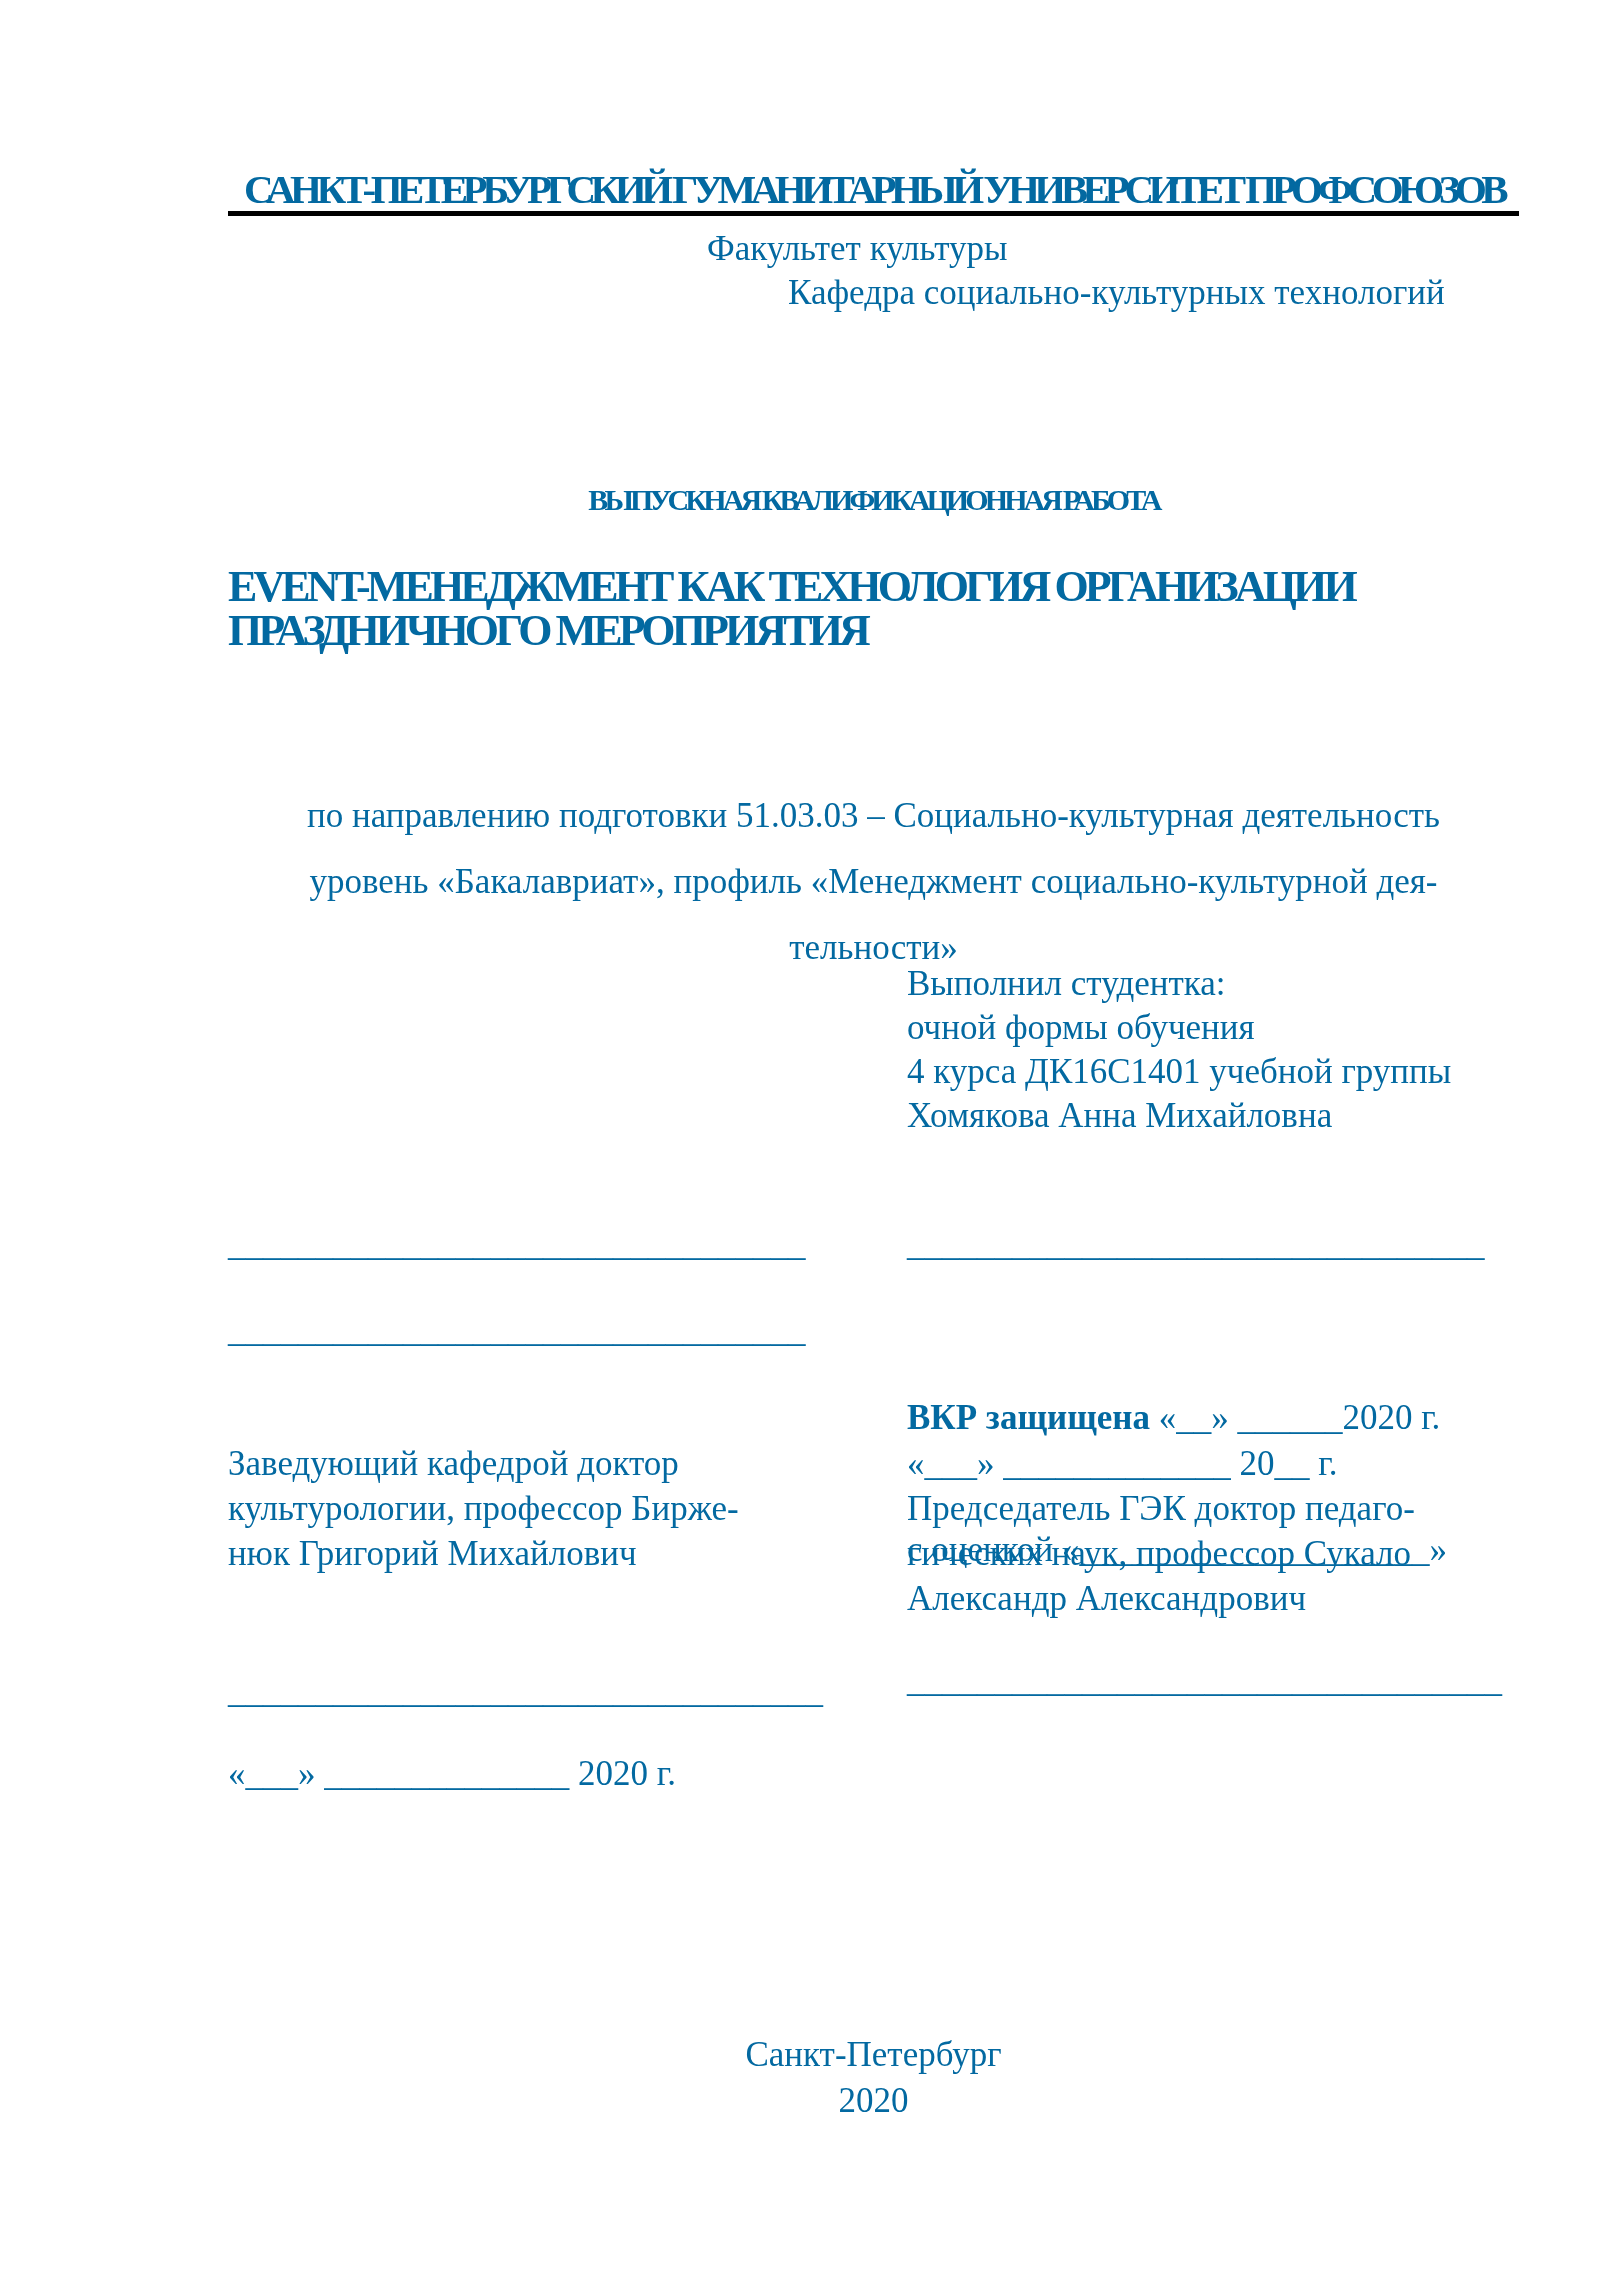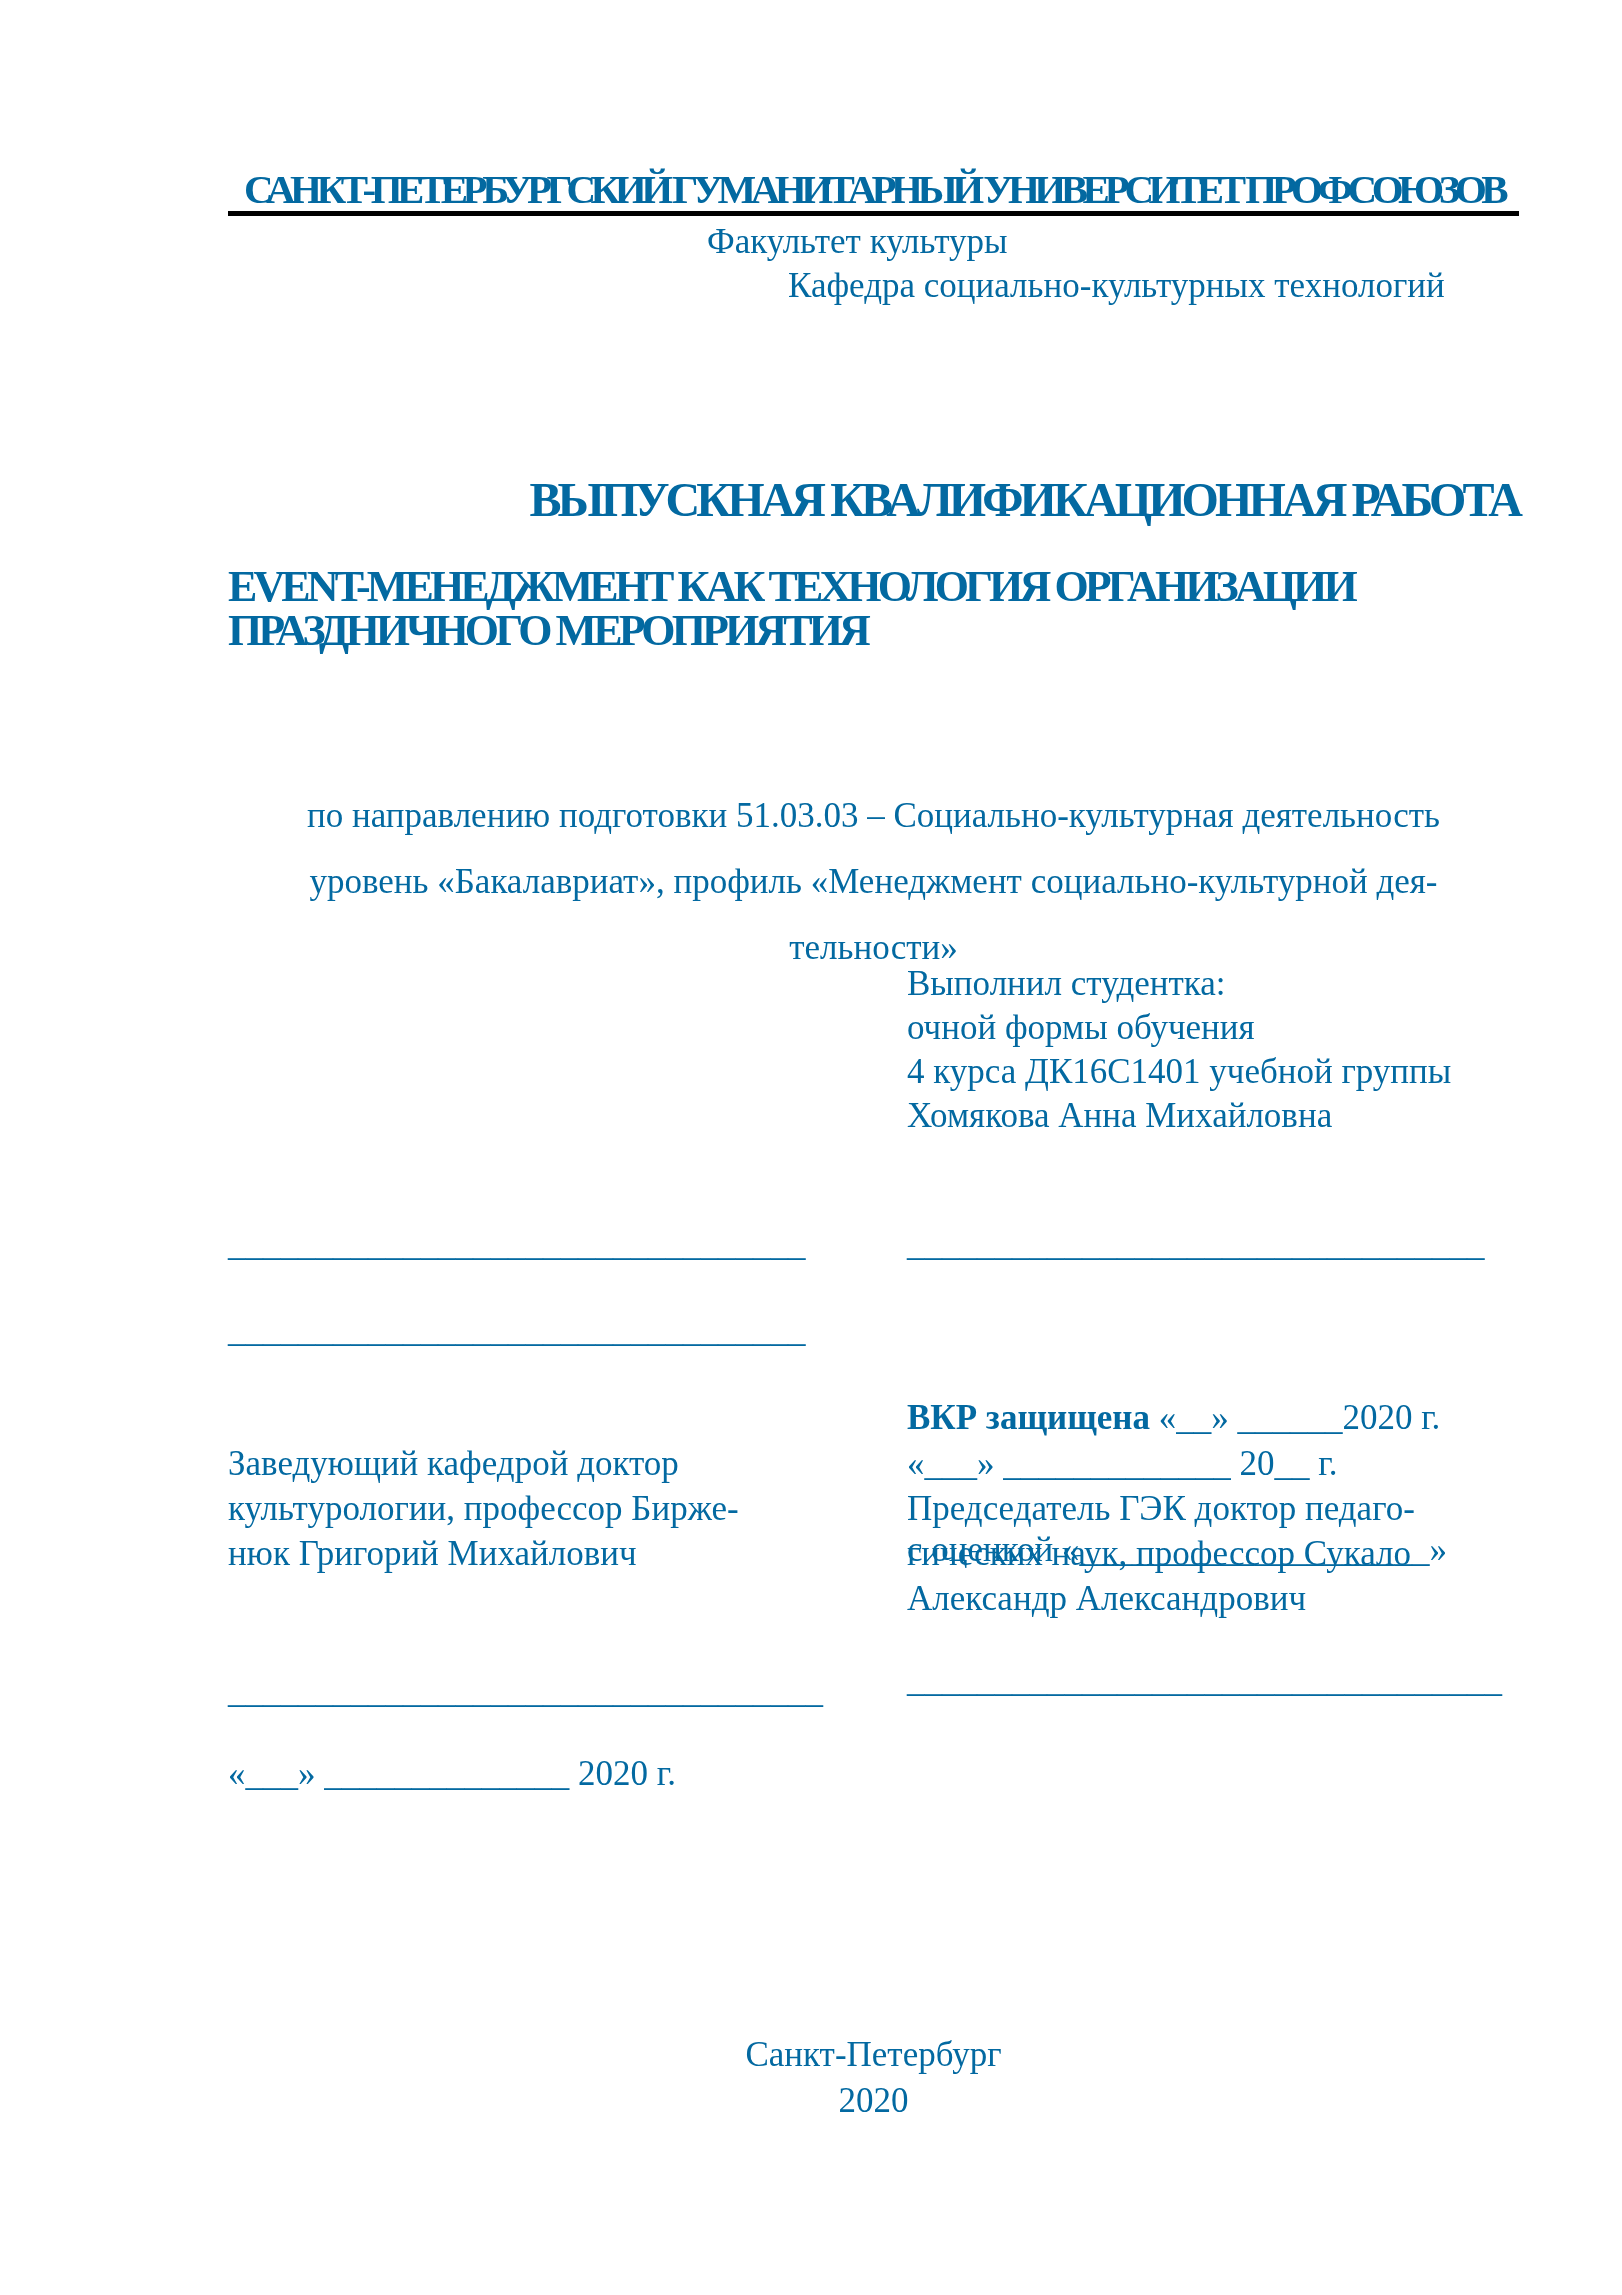--- a/index.html
+++ b/index.html
@@ -25,27 +25,27 @@
     font-weight: bold;
     font-size: 41px;
     line-height: 44px;
     letter-spacing: -5.5px;
     white-space: nowrap;
   }
   #faculty-dept {
     top: 220px; left: 228px; width: 1291px;
     line-height: 44px;
   }
-  #faculty-dept .faculty-line { margin-left: 479px; }
+  #faculty-dept .faculty-line { margin-left: 479px; margin-top: 7px; }
   #faculty-dept .dept-line    { margin-left: 560px; }
 
   #work-type {
     top: 476px; left: 228px; width: 1291px;
-    text-align: right; font-weight: bold;
-    font-size: 48px; line-height: 47px; letter-spacing: -3.9px;
+    text-align: center; font-weight: bold;
+    font-size: 30px; line-height: 47px; letter-spacing: -3.9px;
     white-space: pre;
   }
   #theme {
     top: 565px; left: 228px; width: 1291px;
     text-align: left; font-weight: bold;
     font-size: 44px; line-height: 44px; letter-spacing: -3.9px;
     white-space: pre;
   }
   #direction {
     top: 783px; left: 228px; width: 1291px;

